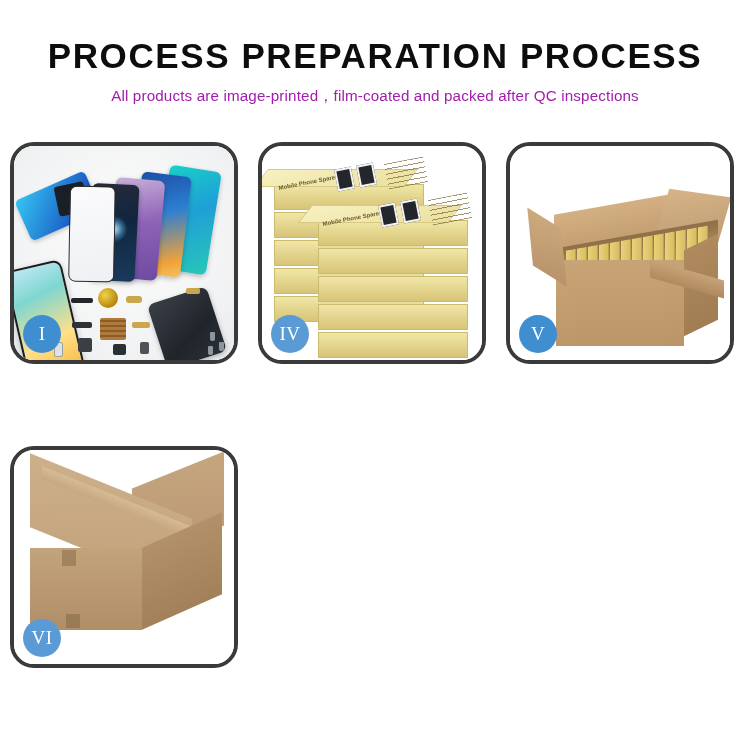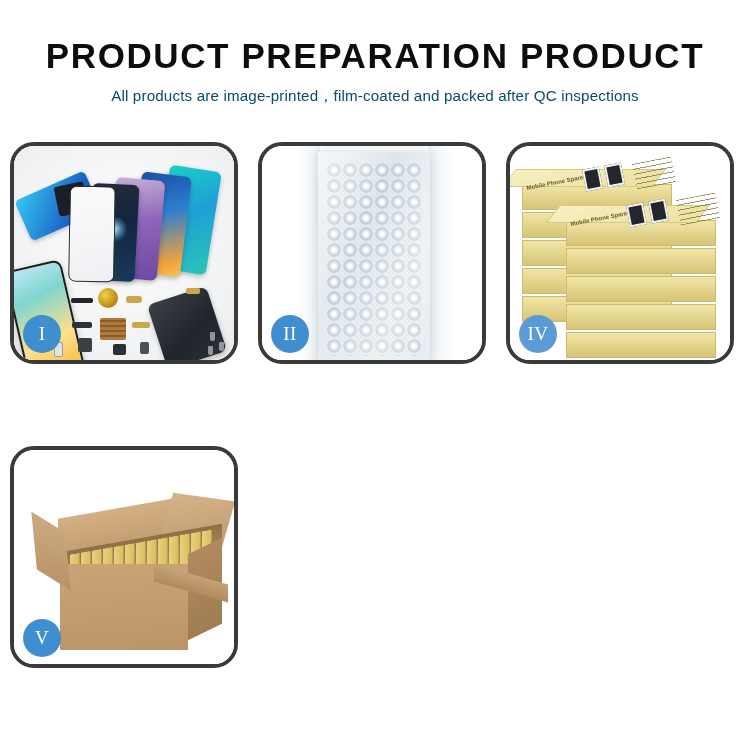--- a/index.html
+++ b/index.html
@@ -20,21 +20,21 @@
     letter-spacing: 1.6px;
     color: #0d0d0d;
     line-height: 1.05;
     font-family: "Liberation Sans", sans-serif;
     white-space: nowrap;
   }
   .subtitle {
     margin-top: 11px;
     font-size: 15.2px;
     font-weight: 400;
-    color: #0c4a6e;
+    color: #a21caf;
     letter-spacing: 0.15px;
     white-space: nowrap;
   }
 
   
   .grid {
     position: absolute;
     top: 142px; left: 10px;
     width: 732px;
     display: grid;
@@ -206,21 +206,21 @@
   .c6 .tab.t2 { left: 38px; top: 140px; width: 14px; height: 14px; }
   .c6 .wrap { position:absolute; left: 110px; top: 2px; width: 74px; height: 26px;
           background: linear-gradient(120deg, rgba(255,255,255,.75), rgba(255,255,255,.15)); transform: rotate(-6deg); }
 </style>
 </head>
 <body>
 
 <div class="page">
 
   <div class="header">
-    <div class="title">PRODUCT PREPARATION PRODUCT</div>
+    <div class="title">PROCESS PREPARATION PROCESS</div>
     <div class="subtitle">All products are image-printed，film-coated and packed after QC inspections</div>
   </div>
 
   <div class="grid">
 
     <div class="card">
       <div class="photo p1">
         <div class="vign"></div>
         <div class="ph blue"></div>
         <div class="ph f1"></div>
@@ -243,30 +243,20 @@
         <div class="prt j"></div>
         <div class="scr" style="left:196px; top:186px;"></div>
         <div class="scr" style="left:205px; top:196px;"></div>
         <div class="scr" style="left:194px; top:200px;"></div>
       </div>
       <div class="badge" style="background:#3f8ed0">
         <span>I</span>
       </div>
     </div>
 
-    <div class="card">
-      <div class="photo p2">
-        <div class="sheen"></div>
-        <div class="sheen2"></div>
-        <div class="bubblepack"></div>
-      </div>
-      <div class="badge" style="background:#3f8ed0">
-        <span>II</span>
-      </div>
-    </div>
 
 
     <div class="card">
       <div class="photo p4">
         <div class="stack">
           <div class="sbox" style="left:8px;  top:22px;">
               <div class="top"></div>
             </div>
           <div class="sbox" style="left:8px;  top:50px;"></div>
           <div class="sbox" style="left:8px;  top:78px;"></div>
@@ -321,15 +311,32 @@
           <div class="body"></div>
           <div class="flapL"></div>
           <div class="flapBot"></div>
         </div>
       </div>
       <div class="badge" style="background:#3f8ed0">
         <span>V</span>
       </div>
     </div>
 
+    <div class="card">
+      <div class="photo p6">
+        <div class="c6">
+          <div class="wrap"></div>
+          <div class="topR"></div>
+          <div class="top"></div>
+          <div class="tape"></div>
+          <div class="side"></div>
+          <div class="front"></div>
+          <div class="tab t1"></div>
+          <div class="tab t2"></div>
+        </div>
+      </div>
+      <div class="badge" style="background:#5b9bd5">
+        <span>VI</span>
+      </div>
+    </div>
 
   </div>
 </div>
 
 </body></html>

